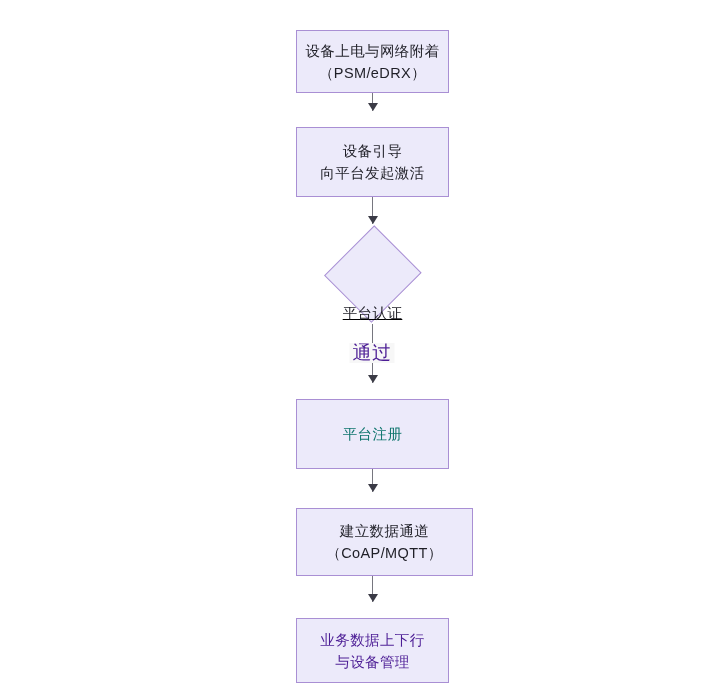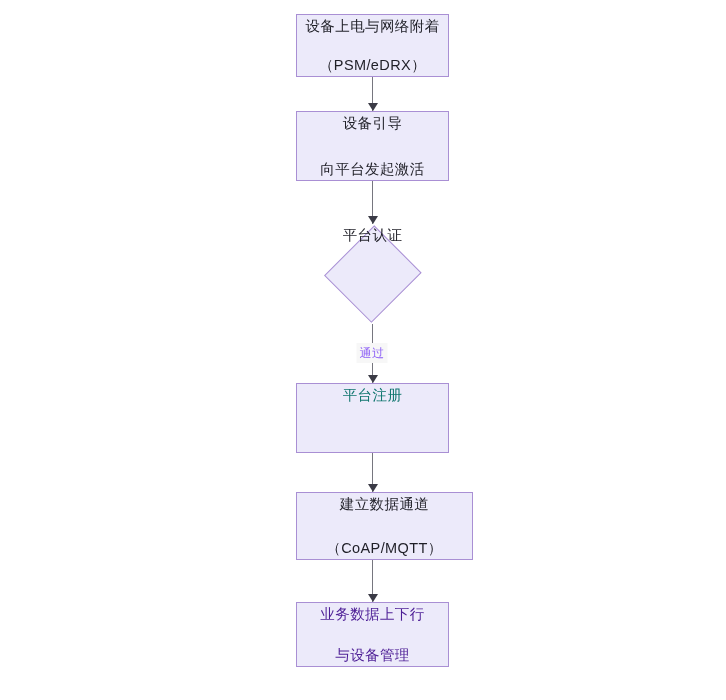--- a/index.html
+++ b/index.html
@@ -17,39 +17,41 @@
     height: 700px;
     background: #ffffff;
     overflow: hidden;
   }
   .node {
     position: absolute;
     box-sizing: border-box;
     display: flex;
     flex-direction: column;
     align-items: center;
-    justify-content: space-between;
+    justify-content: center;
     background: #ECEAFA;
     border: 1.3px solid #A98FD4;
     color: #1f1f27;
     font-size: 14.5px;
     line-height: 22px;
     letter-spacing: 0.4px;
     white-space: nowrap;
+    margin-top: 16px;
   }
   .node .ln {
     display: block;
     text-align: center;
   }
   
   .diamond-wrap {
     position: absolute;
     display: flex;
-    align-items: flex-start;
+    align-items: flex-end;
     justify-content: center;
+    text-decoration: underline;
   }
   .diamond-shape {
     position: absolute;
     left: 50%;
     top: 50%;
     background: #ECEAFA;
     border: 1.3px solid #A98FD4;
     box-sizing: border-box;
     transform: translate(-50%, -50%) rotate(45deg);
   }
@@ -78,22 +80,22 @@
     position: absolute;
     width: 0;
     height: 0;
     border-left: 5px solid transparent;
     border-right: 5px solid transparent;
     border-top: 8px solid #3b3b46;
   }
   .edge-label {
     position: absolute;
     background: #f7f7f7;
-    color: #8b5cf6;
-    font-size: 12px;
+    color: #4c1d95;
+    font-size: 19px;
     line-height: 18px;
     letter-spacing: 0.5px;
     padding: 1px 3px;
     white-space: nowrap;
     transform: translateX(-50%);
   }
 </style>
 </head>
 <body>
 

